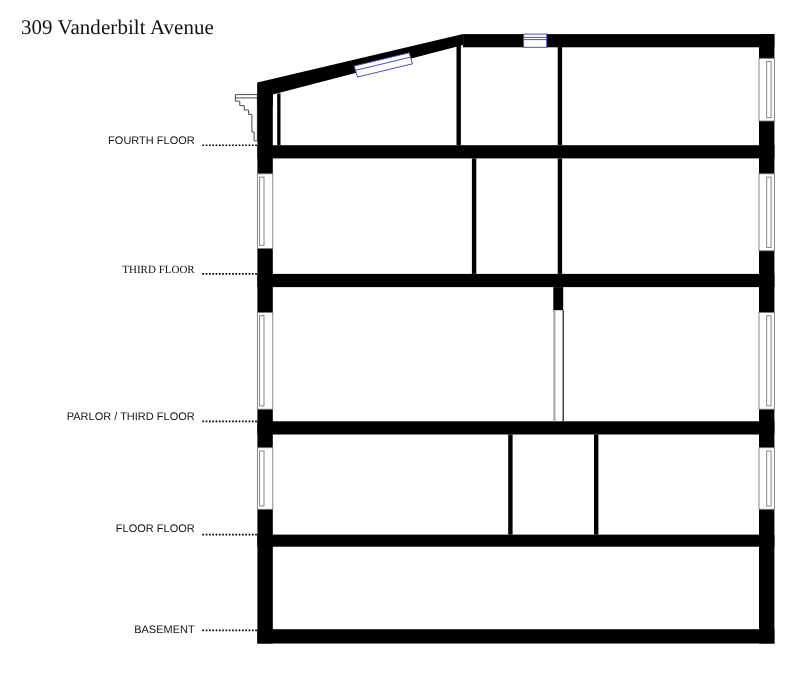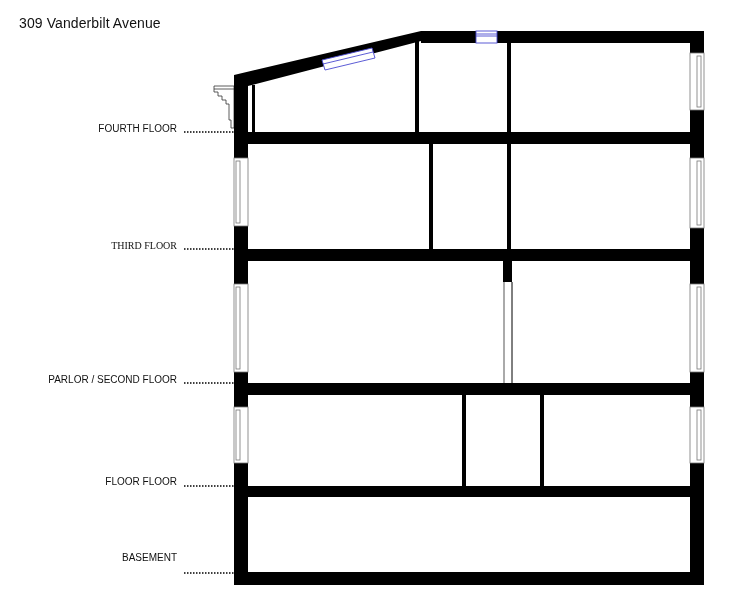--- a/index.html
+++ b/index.html
@@ -1,30 +1,30 @@
 <!DOCTYPE html>
 <html><head>
 <meta charset="utf-8">
 <style>
   html, body { margin:0; padding:0; background:#ffffff; }
   body { width:735px; height:612px; position:relative; overflow:hidden; font-family:"Liberation Sans", sans-serif; }
-  .title { position:absolute; left:19px; top:15px; font-size:14px; color:#111; letter-spacing:0.1px; }
+  .title { position:absolute; left:19px; top:15px; font-size:19px; color:#111; letter-spacing:0.1px;font-family:Liberation Serif, serif; }
   .label { position:absolute; font-size:10px; color:#111; text-align:right; white-space:nowrap; }
   svg.section { position:absolute; left:0; top:0; }
 </style>
 </head>
 <body>
 
 <div class="title">309 Vanderbilt Avenue</div>
 
 <div class="label" style="right:558px; top:123px;">FOURTH FLOOR</div>
 <div class="label" style="right:558px; top:240px;font-family:Liberation Serif, serif;">THIRD FLOOR</div>
-<div class="label" style="right:558px; top:374px;">PARLOR / SECOND FLOOR</div>
+<div class="label" style="right:558px; top:374px;">PARLOR / THIRD FLOOR</div>
 <div class="label" style="right:558px; top:476px;">FLOOR FLOOR</div>
-<div class="label" style="right:558px; top:552px;">BASEMENT</div>
+<div class="label" style="right:558px; top:567px;">BASEMENT</div>
 
 <svg class="section" width="735" height="612" viewBox="0 0 735 612">
 
   <g stroke="#000" stroke-width="1.5" stroke-dasharray="1.5,1.5">
     <line x1="184" y1="132" x2="234" y2="132"></line>
     <line x1="184" y1="249" x2="234" y2="249"></line>
     <line x1="184" y1="383" x2="234" y2="383"></line>
     <line x1="184" y1="486" x2="234" y2="486"></line>
     <line x1="184" y1="573" x2="234" y2="573"></line>
   </g>

